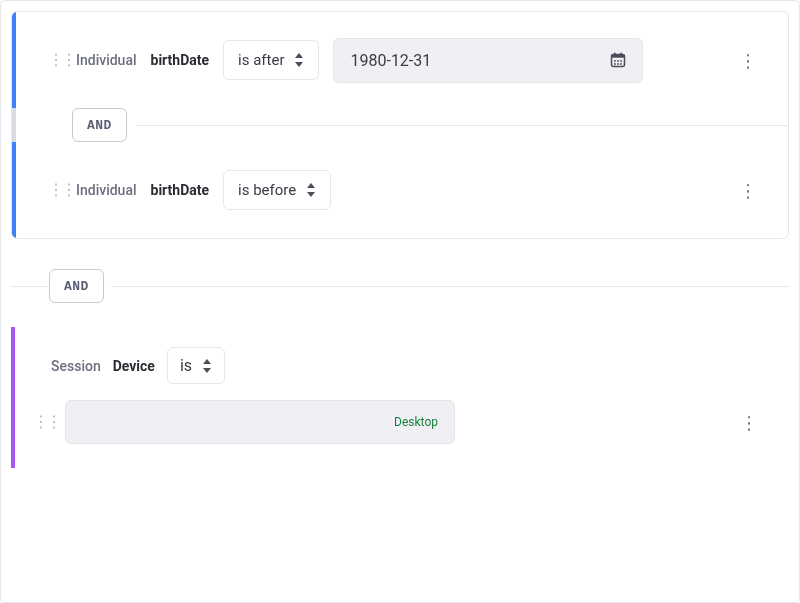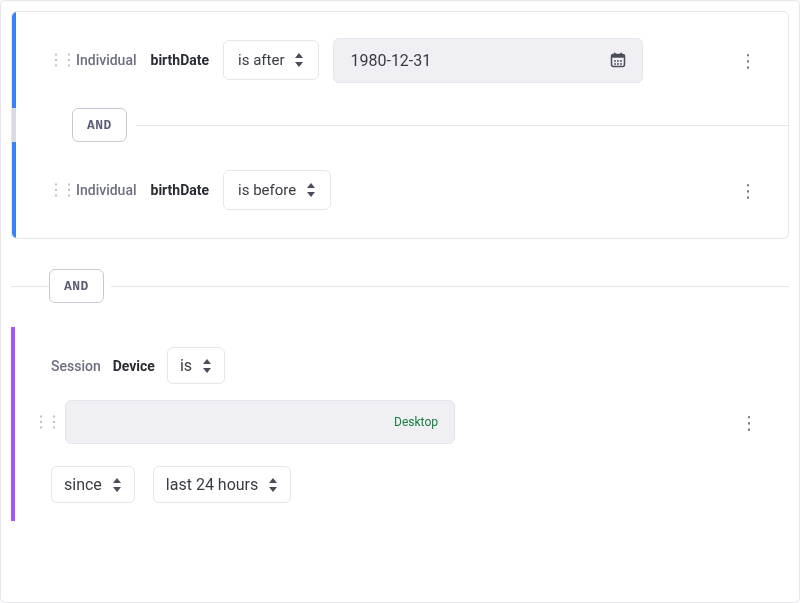--- a/index.html
+++ b/index.html
@@ -293,26 +293,16 @@
     </div>
 
     <div class="session-body">
       <span class="drag"></span>
       <div class="device-val">
         <span>Desktop</span>
       </div>
       <span class="kebab" style="margin-left:auto"></span>
     </div>
 
-    <div class="session-foot">
-      <div class="select-box small">
-        <span>since</span>
-        <span class="sort-icon"></span>
-      </div>
-      <div class="select-box small">
-        <span>last 24 hours</span>
-        <span class="sort-icon"></span>
-      </div>
-    </div>
 
   </div>
 
 </div>
 
 </body></html>

